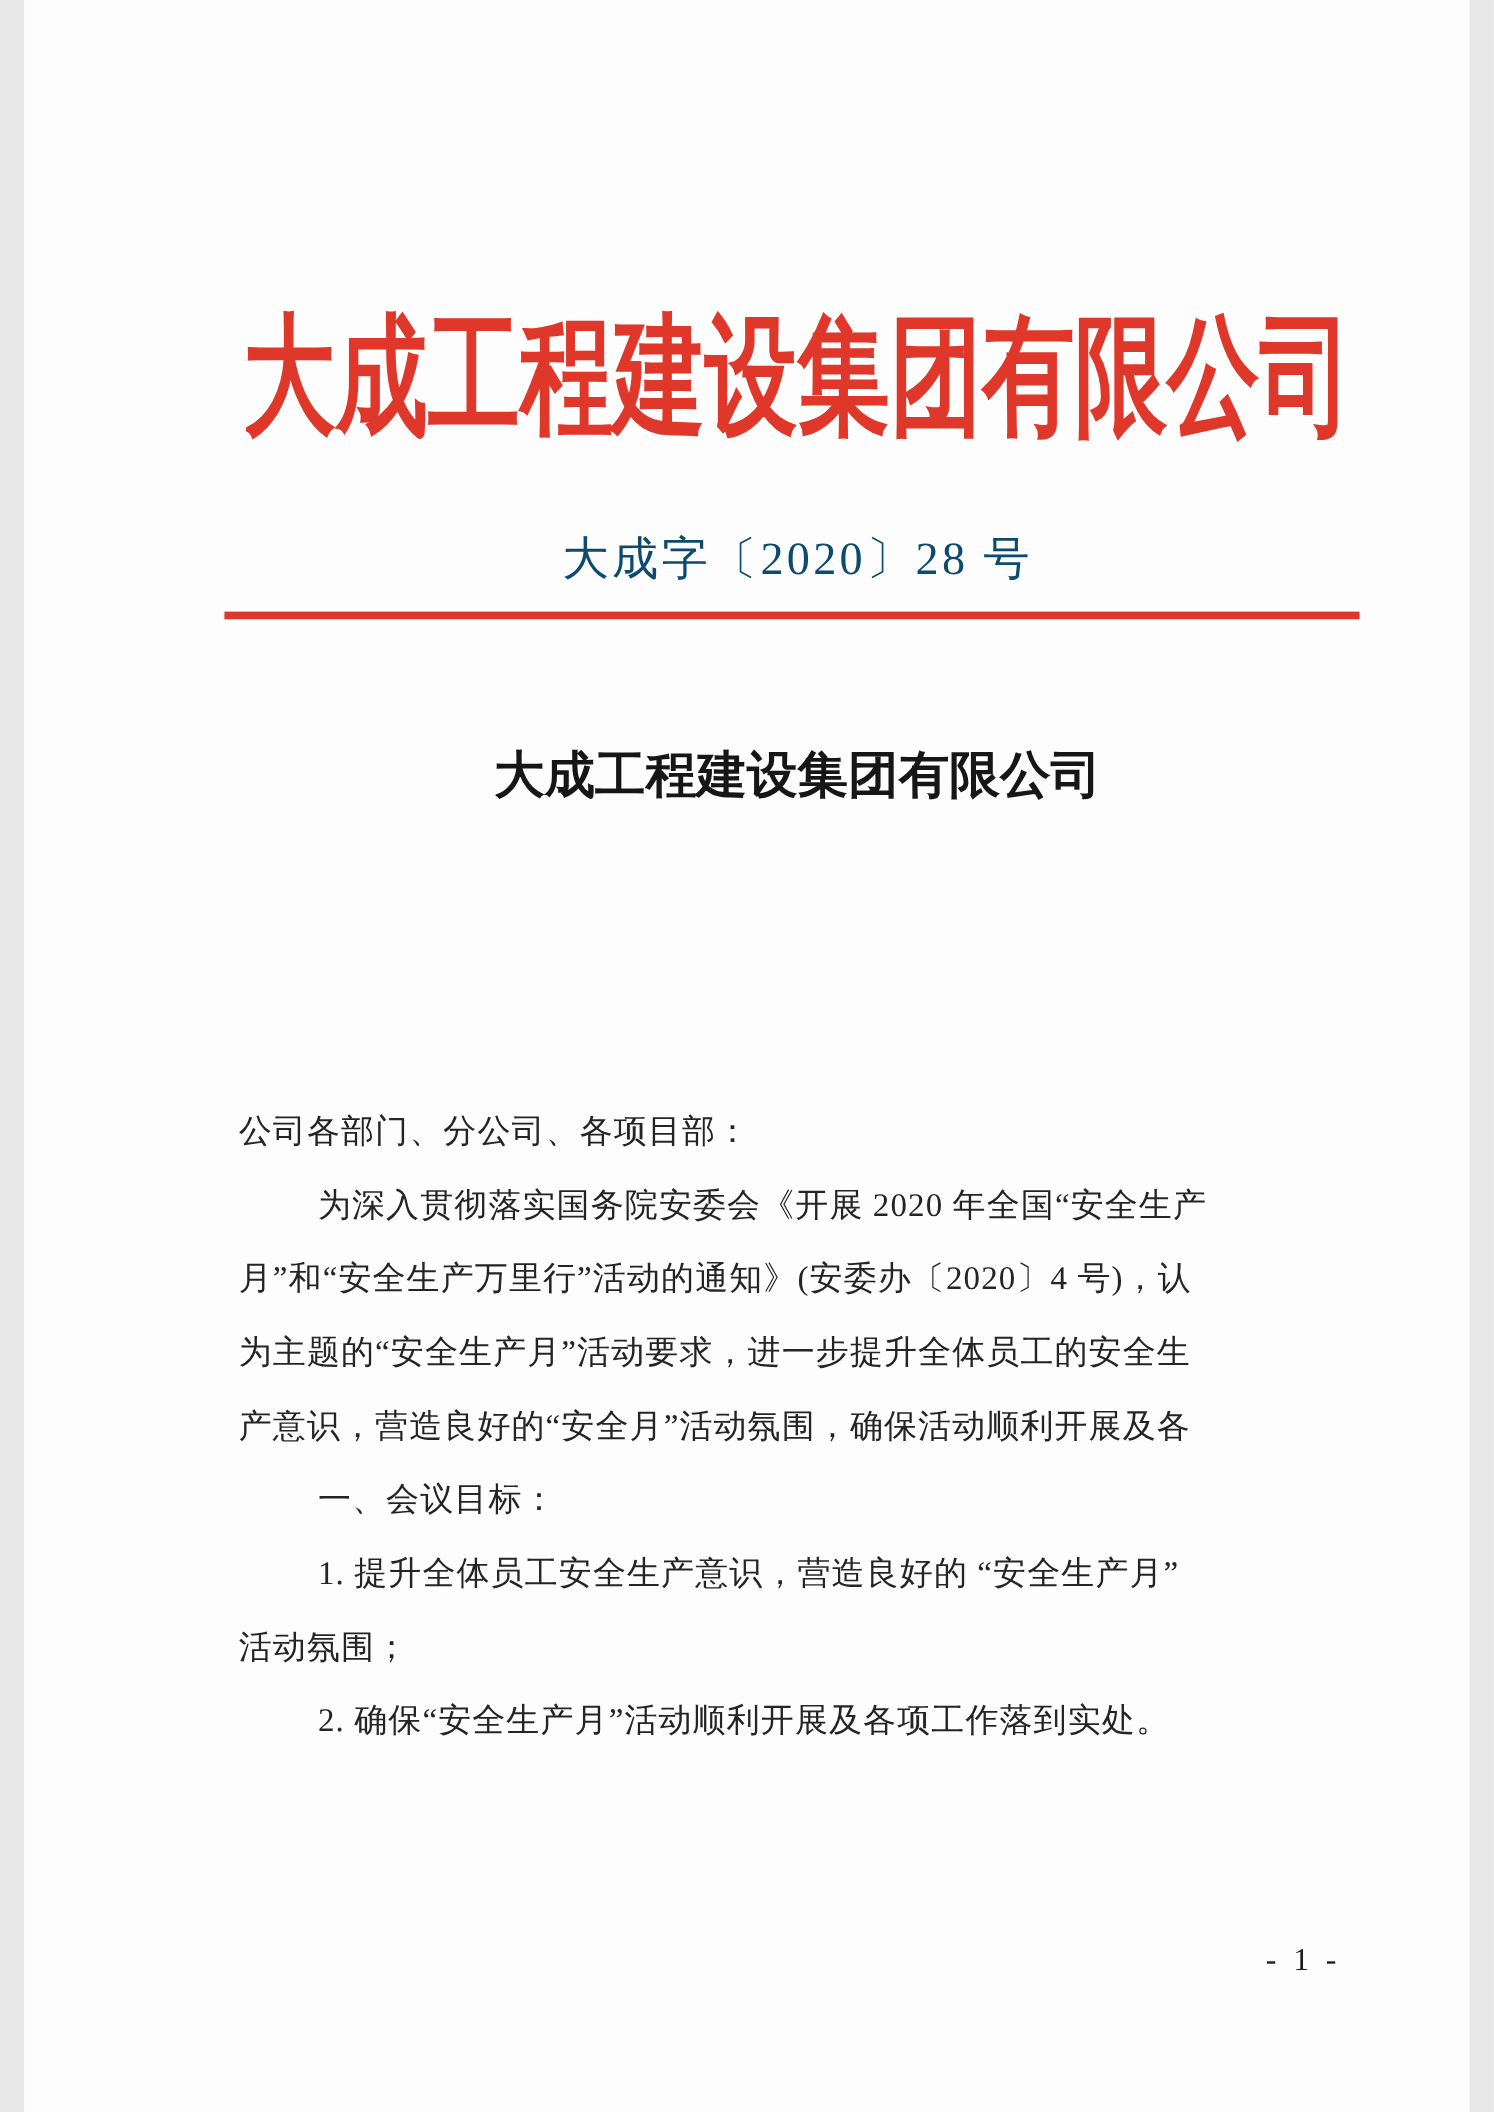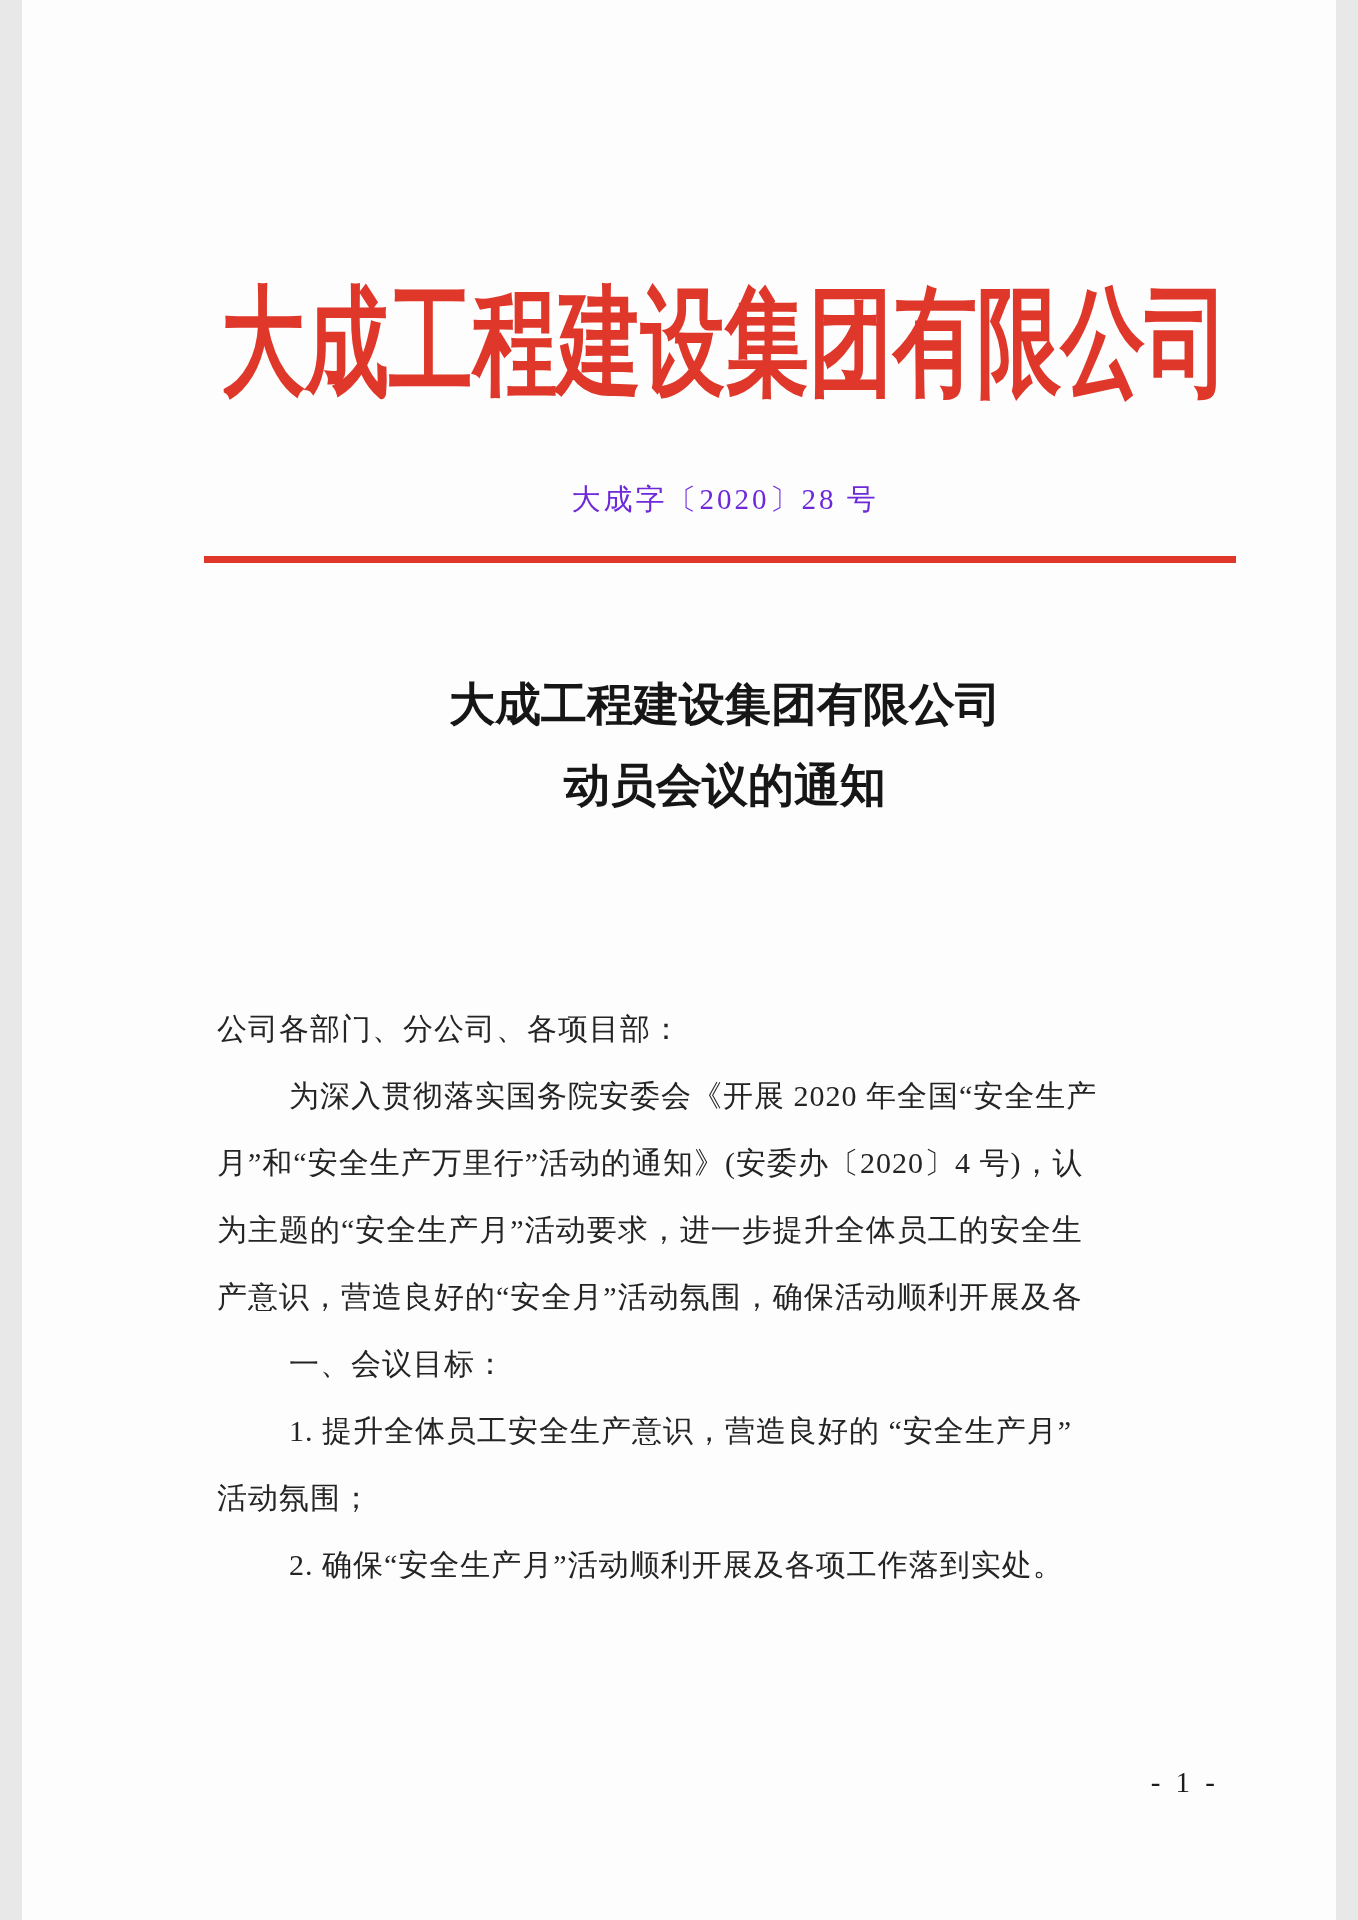--- a/index.html
+++ b/index.html
@@ -19,22 +19,22 @@
     text-align:center;
     font-size:84px; font-weight:bold;
     color:var(--red);
     white-space:nowrap;
     transform:scaleY(1.42); transform-origin:top center;
     font-family:"DejaVu Serif","Liberation Serif",serif;
   }
   .doc-number {
     position:absolute; top:480px; left:195px; width:1016px;
     text-align:center;
-    font-size:29px; letter-spacing:3px;
-    color:#6d28d9;
+    font-size:42px; letter-spacing:3px;
+    color:#0c4a6e;
   }
   .red-rule {
     position:absolute; top:556px; left:182px; width:1032px; height:7px;
     background:var(--red);
   }
   .doc-title {
     position:absolute; top:664px; left:170px; width:1066px;
     text-align:center;
     font-weight:bold; font-size:46px; line-height:81px;
     color:#161616;
@@ -64,21 +64,20 @@
 <div class="page" style="--red: #df382b; background: rgb(253, 253, 253);">
 
   <div class="masthead-title">大成工程建设集团有限公司</div>
 
   <div class="doc-number">大成字〔2020〕28 号</div>
 
   <div class="red-rule"></div>
 
   <div class="doc-title">
     <div>大成工程建设集团有限公司</div>
-    <div>动员会议的通知</div>
   </div>
 
   <div class="body-text">
       <div class="line">公司各部门、分公司、各项目部：</div>
       <div class="line indent">为深入贯彻落实国务院安委会《开展 2020 年全国“安全生产</div>
       <div class="line">月”和“安全生产万里行”活动的通知》(安委办〔2020〕4 号)，认</div>
       <div class="line">为主题的“安全生产月”活动要求，进一步提升全体员工的安全生</div>
       <div class="line">产意识，营造良好的“安全月”活动氛围，确保活动顺利开展及各</div>
       <div class="line indent">一、会议目标：</div>
       <div class="line indent">1. 提升全体员工安全生产意识，营造良好的 “安全生产月”</div>

